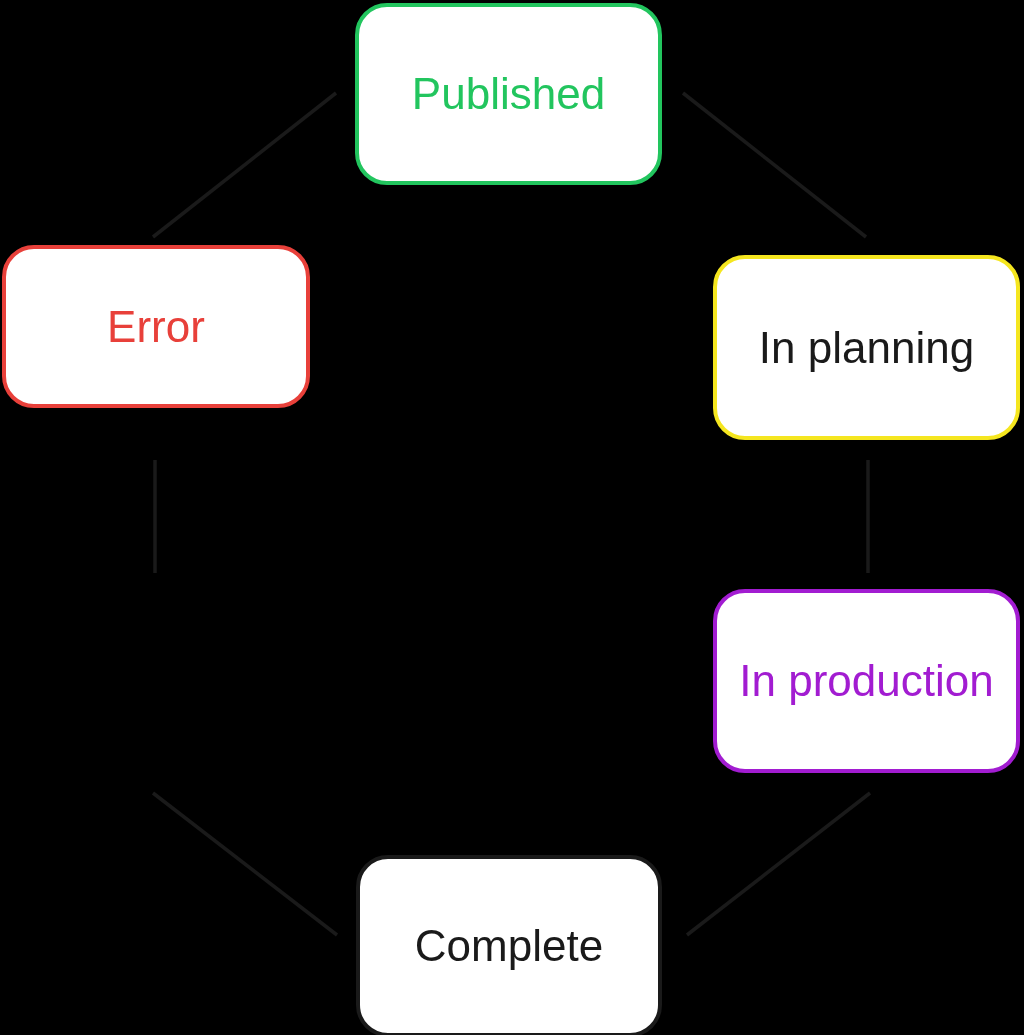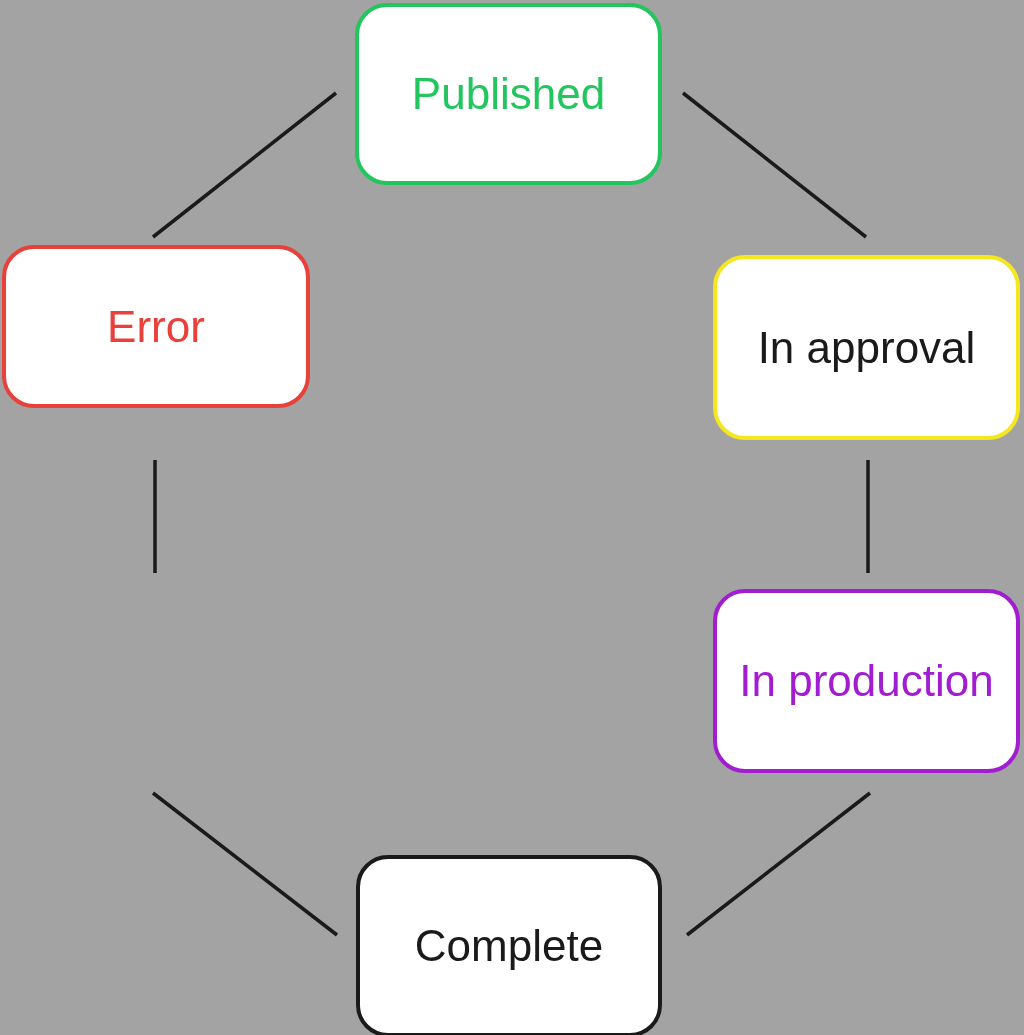--- a/index.html
+++ b/index.html
@@ -5,21 +5,21 @@
   html, body {
     margin: 0;
     padding: 0;
     background: #ffffff;
     font-family: "Liberation Sans", sans-serif;
   }
   .canvas {
     position: relative;
     width: 1024px;
     height: 1035px;
-    background: #a3a3a3;
+    background: #000000;
     overflow: hidden;
   }
   .edges-layer {
     position: absolute;
     left: 0;
     top: 0;
     width: 1024px;
     height: 1035px;
     pointer-events: none;
   }
@@ -52,21 +52,21 @@
       <line x1="868" y1="460" x2="868" y2="573" stroke="#1a1a1a" stroke-width="3.5" stroke-linecap="butt"></line>
       <line x1="153" y1="793" x2="337" y2="935" stroke="#1a1a1a" stroke-width="3.5" stroke-linecap="butt"></line>
       <line x1="687" y1="935" x2="870" y2="793" stroke="#1a1a1a" stroke-width="3.5" stroke-linecap="butt"></line>
     </svg>
 
   <div class="node" style="left: 355px; top: 3px; width: 307px; height: 182px; border-color: rgb(34, 197, 94); color: rgb(34, 197, 94);">
     <span class="node-label">Published</span>
   </div>
 
   <div class="node" style="left: 713px; top: 255px; width: 307px; height: 185px; border-color: rgb(245, 230, 31); color: rgb(26, 26, 26);">
-    <span class="node-label">In approval</span>
+    <span class="node-label">In planning</span>
   </div>
 
   <div class="node" style="left: 713px; top: 589px; width: 307px; height: 184px; border-color: rgb(162, 28, 209); color: rgb(162, 28, 209); text-align: center;">
     <span class="node-label">In production</span>
   </div>
 
   <div class="node" style="left: 356px; top: 848px; width: 306px; height: 182px; border-color: rgb(26, 26, 26); color: rgb(26, 26, 26); margin-top: 7px;">
     <span class="node-label">Complete</span>
   </div>
 

